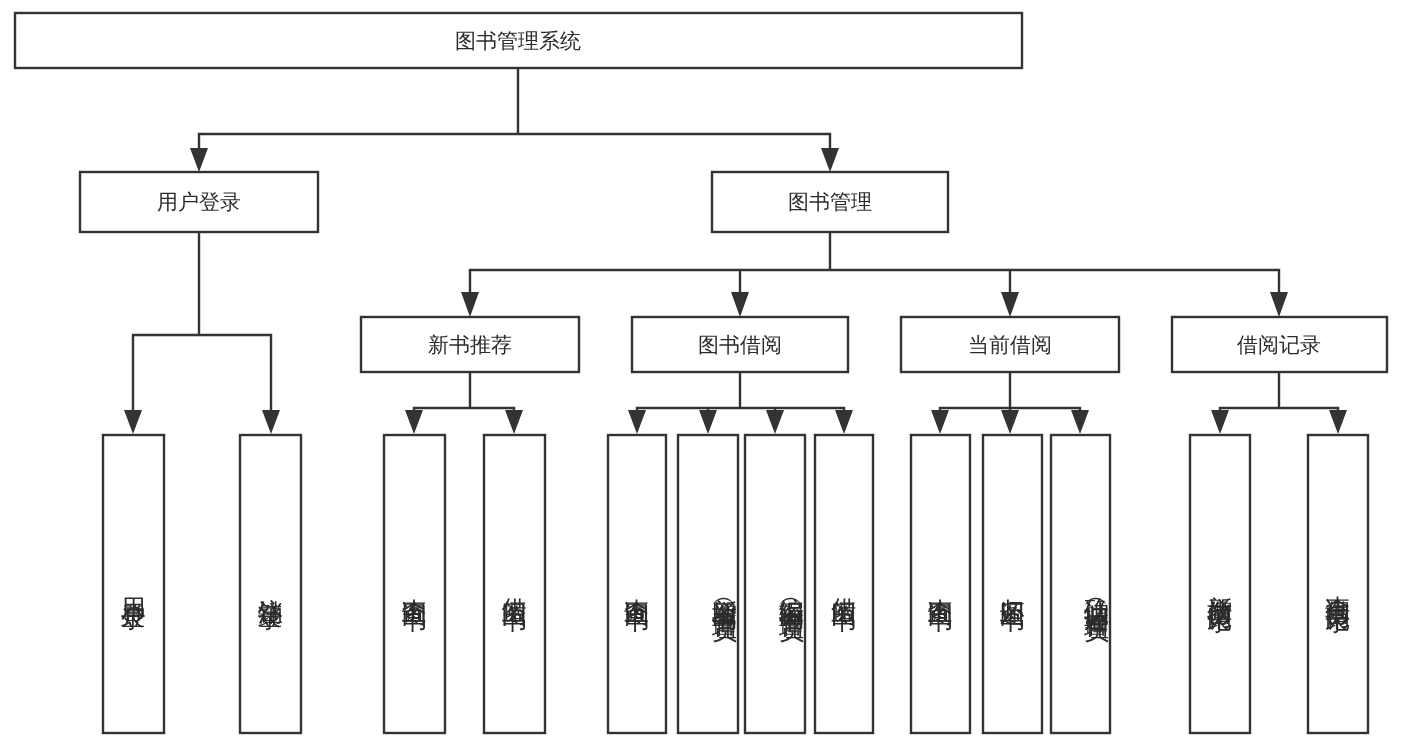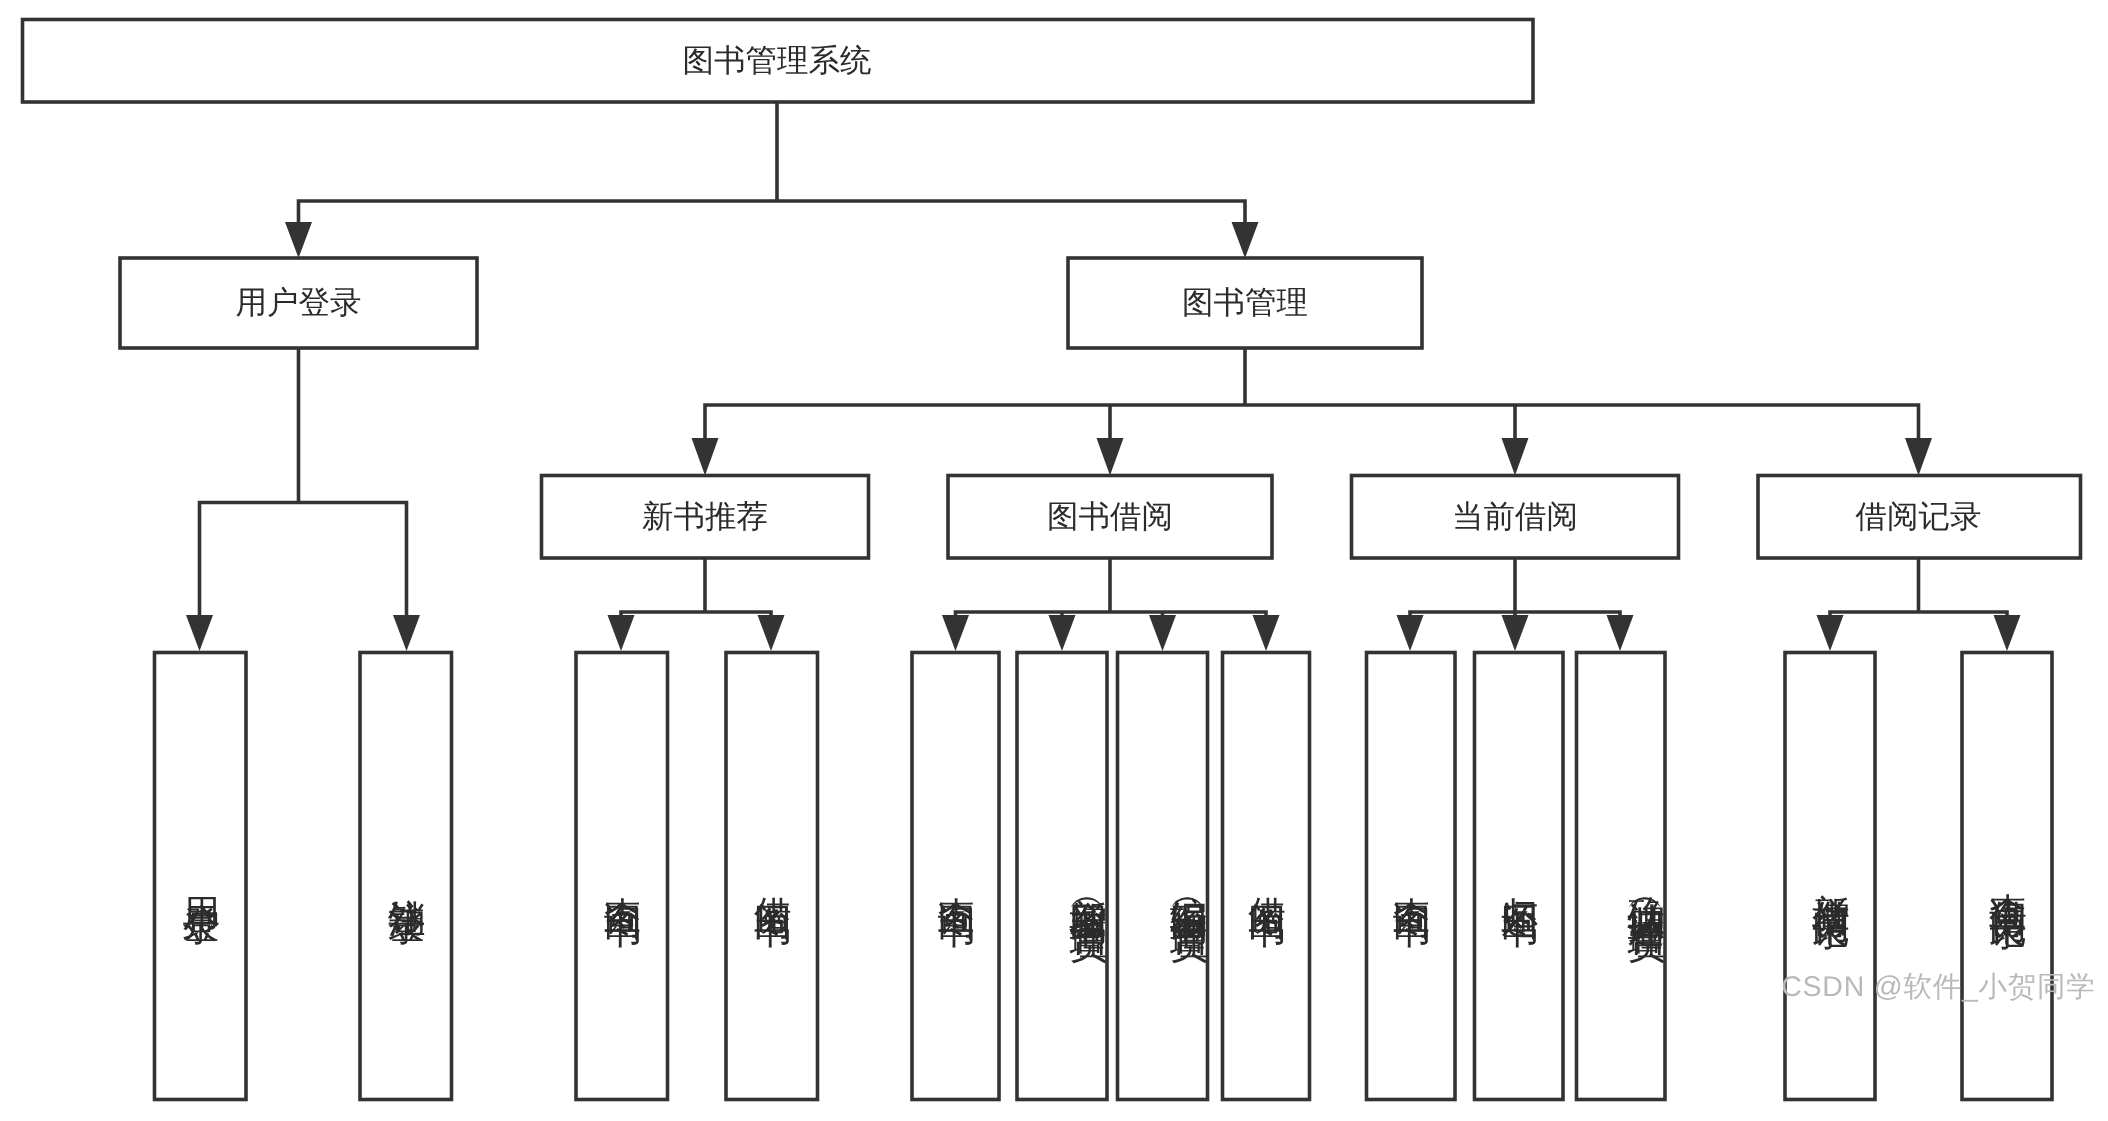--- a/index.html
+++ b/index.html
@@ -172,14 +172,13 @@
   <div class="leaf-label" style="left:608px; top:435px; width:58px; height:298px;">查询图书</div>
   <div class="leaf-label" style="left:678px; top:435px; width:60px; height:298px; align-items:flex-start; padding-top:14px; box-sizing:border-box;">新增图书（管理员）</div>
   <div class="leaf-label" style="left:745px; top:435px; width:60px; height:298px; align-items:flex-start; padding-top:14px; box-sizing:border-box;">编辑图书（管理员）</div>
   <div class="leaf-label" style="left:815px; top:435px; width:58px; height:298px;">借阅图书</div>
   <div class="leaf-label" style="left:911px; top:435px; width:59px; height:298px;">查询图书</div>
   <div class="leaf-label" style="left:983px; top:435px; width:59px; height:298px;">归还图书</div>
   <div class="leaf-label" style="left:1051px; top:435px; width:59px; height:298px; align-items:flex-start; padding-top:14px; box-sizing:border-box;">确认归还（管理员）</div>
   <div class="leaf-label" style="left:1190px; top:435px; width:60px; height:298px;">新增借阅记录</div>
   <div class="leaf-label" style="left:1308px; top:435px; width:60px; height:298px;">查询借阅记录</div>
 
-  <div id="watermark">CSDN @软件_小贺同学</div>
 </div>
 
 </body></html>

